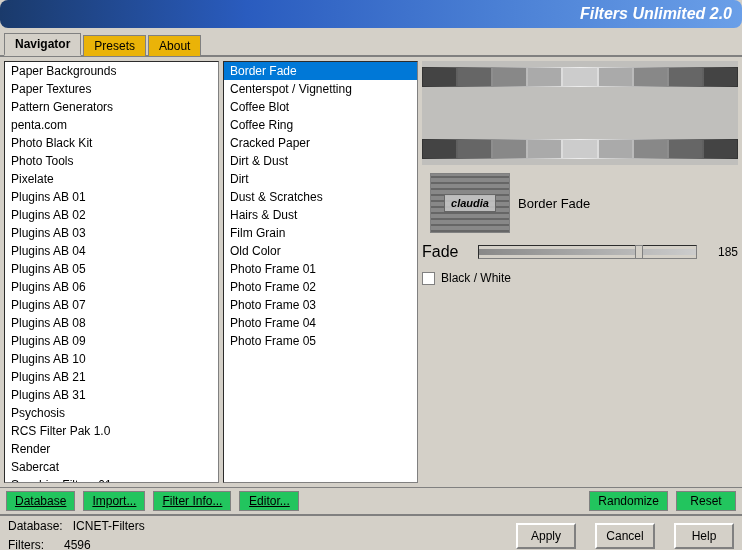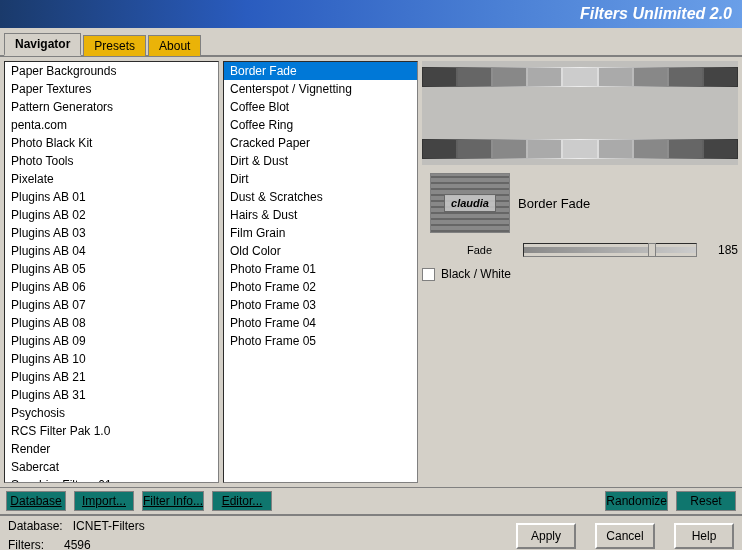--- a/index.html
+++ b/index.html
@@ -19,20 +19,21 @@
       color: white;
       padding: 4px 10px;
       font-size: 16px;
       font-weight: bold;
       font-style: italic;
       text-align: right;
       height: 28px;
       display: flex;
       align-items: center;
       justify-content: flex-end;
+      border-radius: 8px;
     }
 
     
     .tabs-row {
       background: #d4d0c8;
       display: flex;
       align-items: flex-end;
       padding: 4px 8px 0 4px;
       border-bottom: 2px solid #808080;
     }
@@ -162,22 +163,21 @@
 
     
     .slider-row {
       display: flex;
       align-items: center;
       gap: 6px;
       margin-top: 6px;
     }
     .slider-label {
       width: 50px;
-      font-size: 11px;
-      margin-left: 45px;
+      font-size: 16px;
     }
     .slider-control {
       flex: 1;
       height: 14px;
       background: #d4d0c8;
       border: 1px inset #808080;
       position: relative;
     }
     .slider-track {
       width: 100%;
@@ -224,23 +224,23 @@
     
     .bottom-toolbar {
       border-top: 1px solid #808080;
       background: #d4d0c8;
       display: flex;
       align-items: center;
       padding: 3px 6px;
       gap: 8px;
     }
     .toolbar-btn {
-      background: #0f766e;
-      border: 1px solid #808080;
-      padding: 2px 0;
+      background: #22c55e;
+      border: 1px solid #808080;
+      padding: 2px 8px;
       cursor: pointer;
       font-size: 12px;
       min-width: 60px;
       text-align: center;
     }
     .toolbar-btn.underline {
       text-decoration: underline;
     }
 
     

